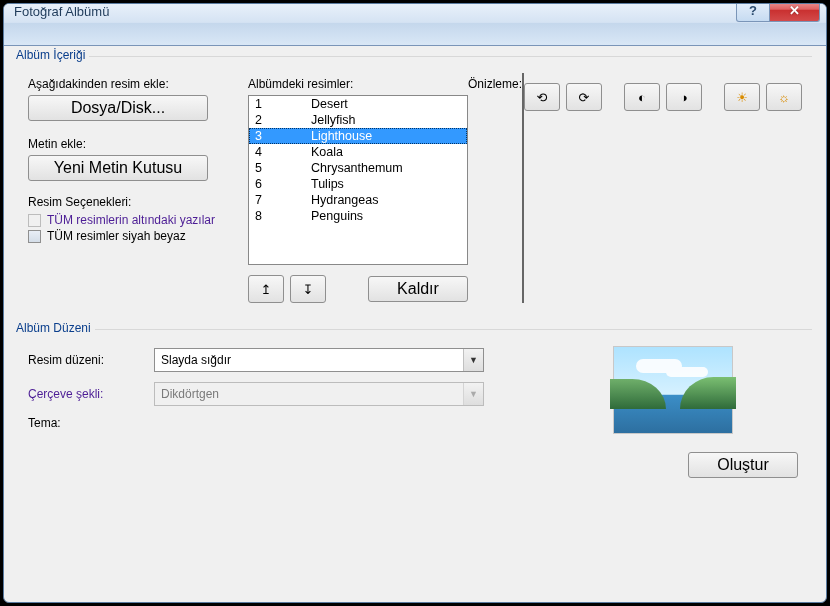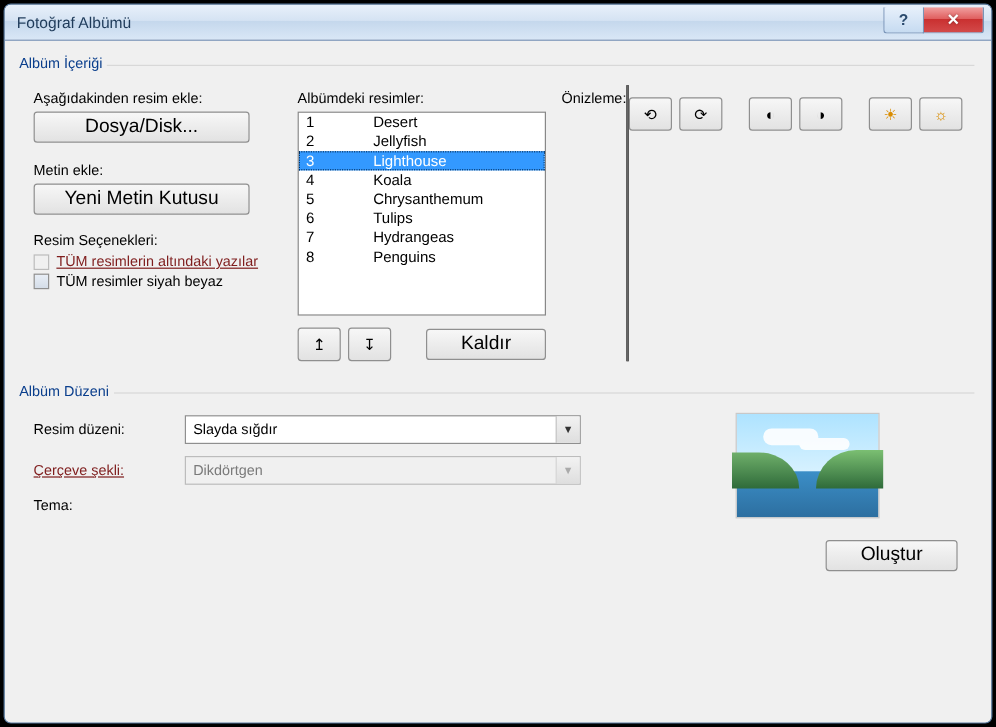--- a/index.html
+++ b/index.html
@@ -19,24 +19,24 @@
     margin: 3px;
     background: #f0f0f0;
     border: 1px solid #5a7ba0;
     border-radius: 6px;
     box-shadow: 0 0 4px rgba(0,0,0,0.4);
     display: flex;
     flex-direction: column;
     overflow: hidden;
   }
   .titlebar {
-    height: 30px;
+    height: 42px;
     background: linear-gradient(to bottom, #e8f0fa 0%, #d5e3f3 45%, #c4d7ec 46%, #d9e7f6 100%);
     display: flex;
-    align-items: center;
+    align-items: flex-start;
     padding: 0 0 0 10px;
     border-bottom: 1px solid #7a95b8;
   }
   .titlebar .title {
     flex: 1;
     color: #1f3b5a;
     font-size: 13px;
     font-weight: normal;
   }
   .title-btn {
@@ -71,60 +71,59 @@
     padding: 10px 14px 12px 14px;
     display: flex;
     flex-direction: column;
   }
   .fieldset {
     position: relative;
     border: 1px solid #d8d8d8;
     border-left: none;
     border-right: none;
     border-bottom: none;
-    margin-top: 10px;
     padding: 10px 4px 4px 4px;
   }
   .fieldset .legend {
     position: absolute;
     top: -9px;
     left: -2px;
     background: #f0f0f0;
     padding: 0 4px 0 0;
     color: #0a3e8c;
     font-size: 12px;
   }
   .fs-content { padding: 6px 6px 0 6px; }
   .section-label {
     display: block;
     margin: 4px 0 4px 0;
     color: #000;
   }
-  .disabled-label { color: #7f1d1d; text-decoration: underline; }
+  .disabled-label { color: #4c1d95; }
   .btn {
     background: linear-gradient(to bottom,#f7f7f7,#e2e2e2);
     border: 1px solid #8f8f8f;
     border-radius: 3px;
     padding: 3px 10px;
     font-size: 16px;
     font-family: inherit;
     cursor: default;
     min-height: 24px;
   }
   .btn-fixed { width: 180px; }
   .col-left { width: 260px; }
   .options { margin-top: 14px;}
   .chk-row { display:flex; align-items:center; gap:6px; margin:2px 0;}
   .chk {
     width:13px; height:13px; border:1px solid #8f8f8f;
     background:#fff; display:inline-block;
   }
   .chk.disabled { background:#f0f0f0; border-color:#bcbcbc;}
   .chk.filled { background: linear-gradient(to bottom,#e8eef6,#d4dde8);}
-  .top-row { display:flex; gap:13px; }
+  .top-row { display:flex; gap:0; }
   .col-mid { width:260px; display:flex; flex-direction:column;justify-content:center;}
   .listbox {
     flex:1;
     border:1px solid #888;
     background:#fff;
     overflow:hidden;
     font-size:12.5px;
     height:230px;
   }
   .listbox .row {

